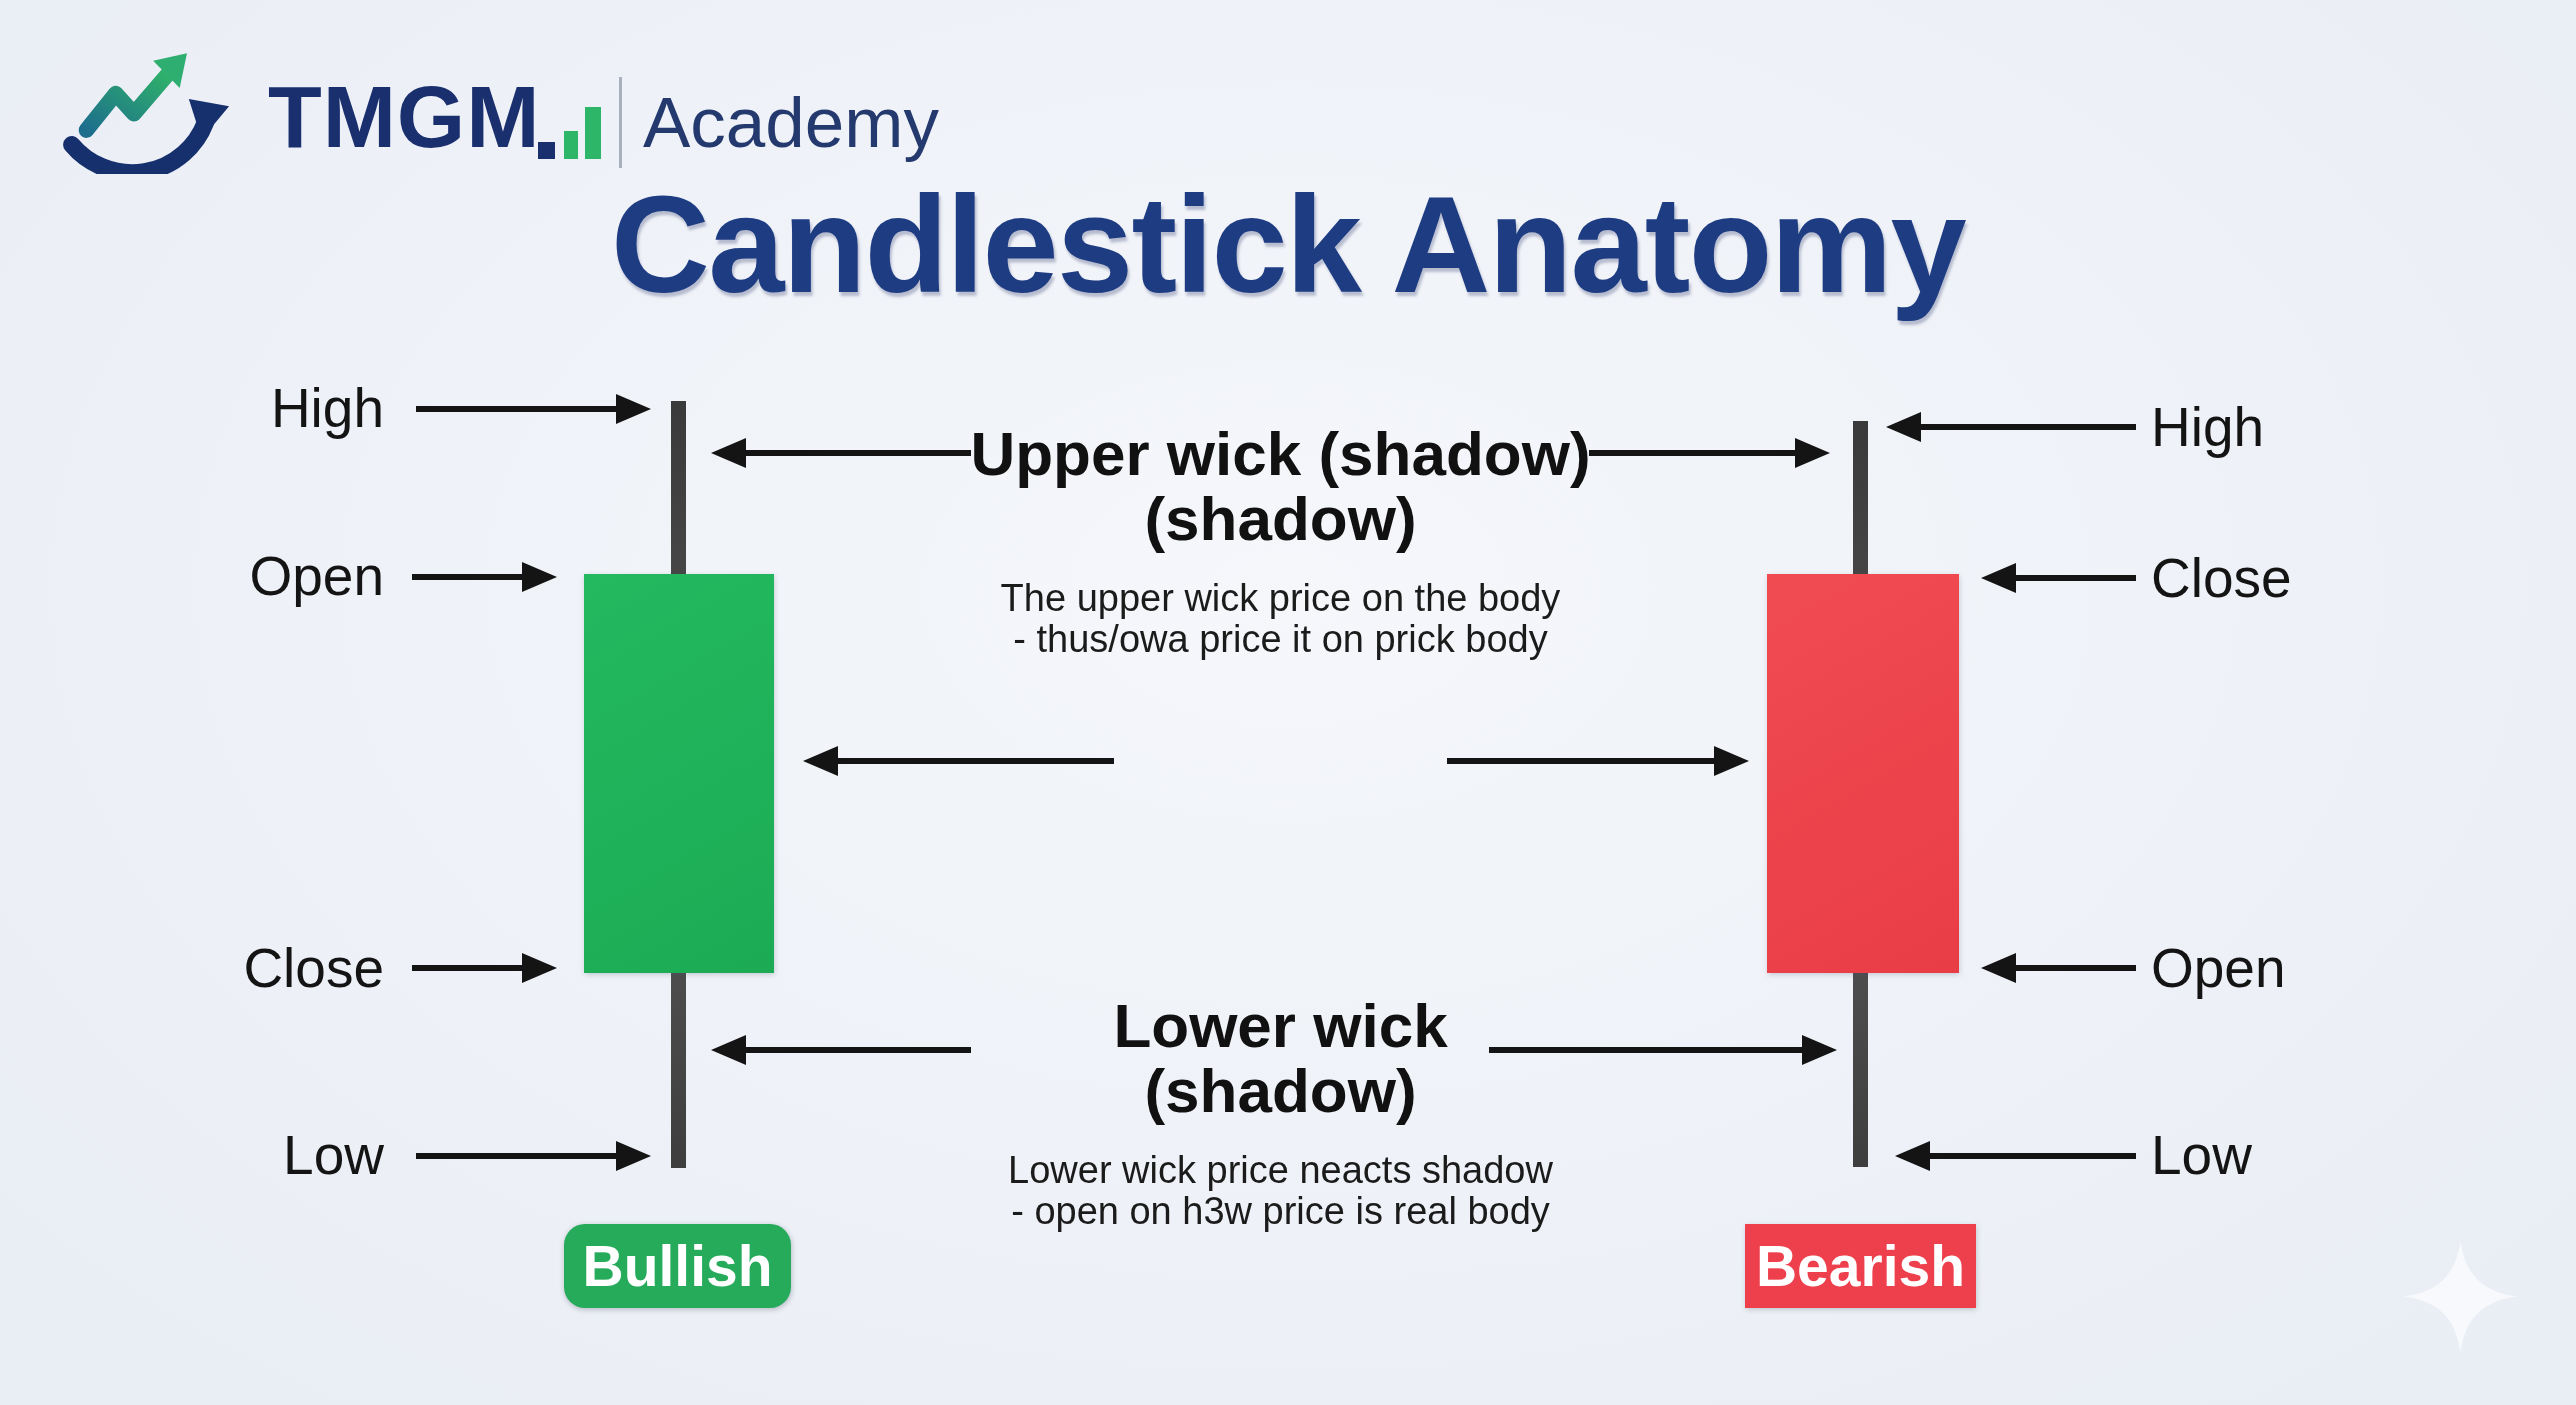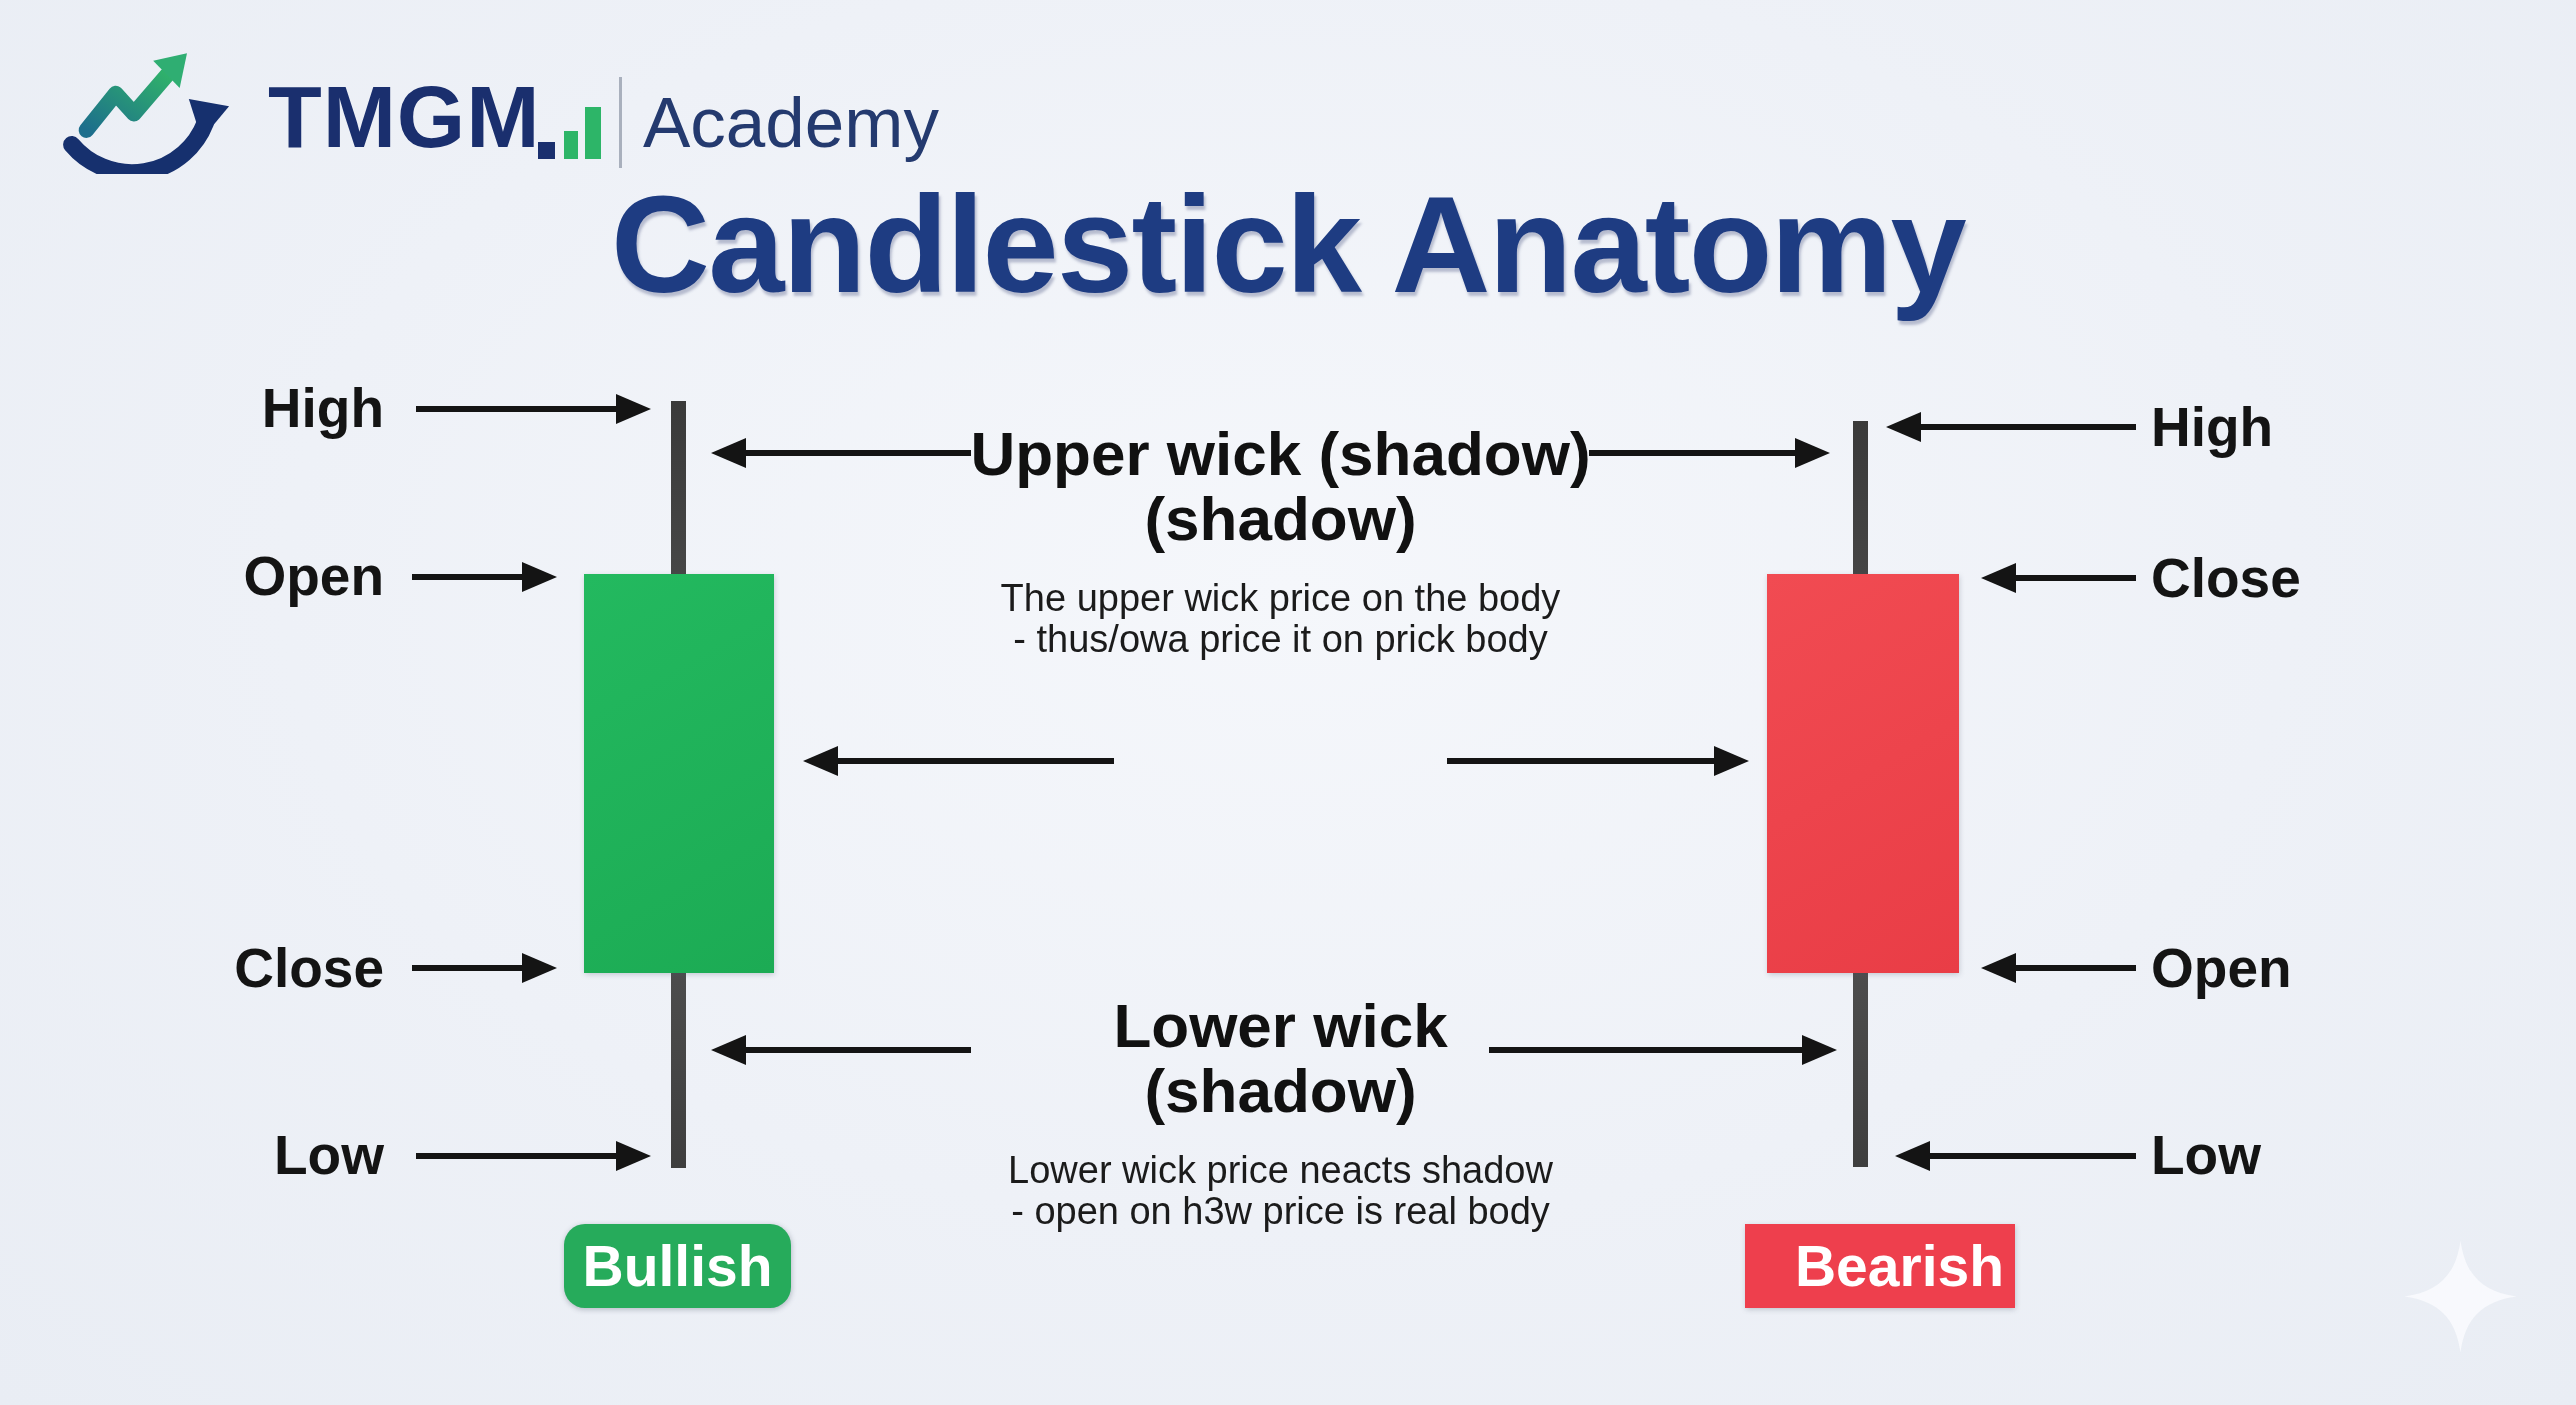--- a/index.html
+++ b/index.html
@@ -41,21 +41,21 @@
   
   .wick { position: absolute; width: 14.6px; background: linear-gradient(180deg, #3a3a3a 0%, #585858 55%, #3e3e3e 100%); }
   #wick-left  { left: 671px; top: 401px; height: 767px; }
   #wick-right { left: 1853px; top: 421px; height: 746px; }
   .candle-body { position: absolute; top: 574px; height: 399px; box-shadow: 0.9px 1.8px 5.5px rgba(70,80,100,0.28); }
   #body-left  { left: 584px;  width: 190px; background: linear-gradient(150deg, #23b95f 0%, #1cab54 100%); }
   #body-right { left: 1767px; width: 192px; background: linear-gradient(150deg, #f14b52 0%, #e93d46 100%); }
 
   
   .price-label {
-    position: absolute; font-size: 55px; line-height: 66px; color: #141414; font-weight: 700;
+    position: absolute; font-size: 55px; line-height: 66px; color: #141414; font-weight: 400;
   }
   .price-label.left-col  { left: 183px; width: 201px; text-align: right; }
   .price-label.right-col { left: 2151px; width: 274px; text-align: left; }
 
   
   .arrow { position: absolute; height: 5.5px; background: #141414; }
   .arrow.head-right::after {
     content: ""; position: absolute; right: -35px; top: 50%; transform: translateY(-50%);
     width: 0; height: 0;
     border-left: 35px solid #141414; border-top: 15.6px solid transparent; border-bottom: 15.6px solid transparent;
@@ -73,21 +73,21 @@
   .anno .h + .d { margin-top: 27px; }
 
   
   .badge {
     position: absolute; top: 1224px; height: 84px;
     display: flex; align-items: center; justify-content: center;
     color: #ffffff; font-size: 57px; font-weight: 700;
     box-shadow: 0.9px 1.8px 5.5px rgba(70,80,100,0.3);
   }
   #badge-bullish { left: 564px; width: 227px; background: #26ab5b; border-radius: 21px; }
-  #badge-bearish { left: 1745px; width: 231px; background: #ee3f4d; padding-left: 39px; }
+  #badge-bearish { left: 1745px; width: 231px; background: #ee3f4d; }
 
   
   .sparkle { position: absolute; left: 2401px; top: 1237px; opacity: 0.9; }
 </style>
 </head>
 <body>
 
 <div id="canvas">
 
   <div class="logo-row">

